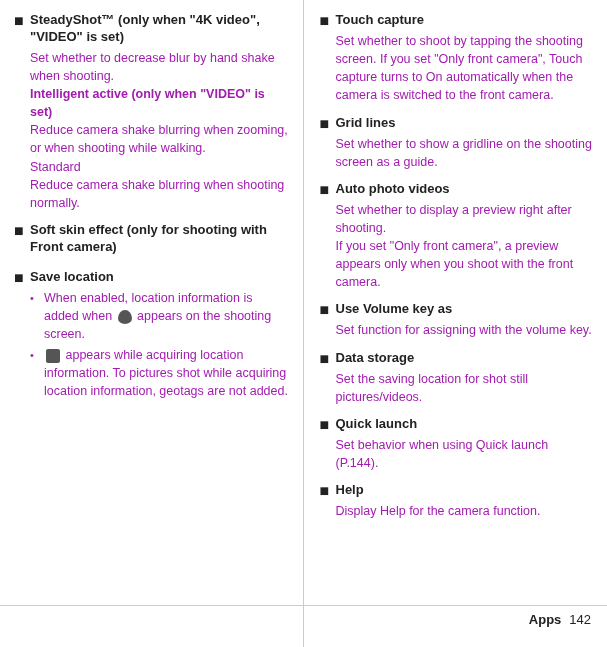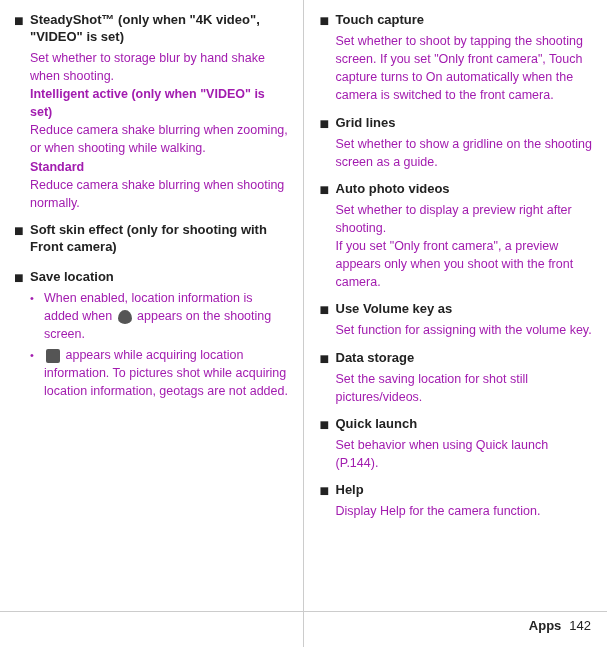--- a/index.html
+++ b/index.html
@@ -59,21 +59,21 @@
       margin-top: 3px;
     }
     .sub-bullet {
       min-width: 10px;
       margin-right: 4px;
       font-size: 11px;
       margin-top: 2px;
     }
     .footer {
       position: absolute;
-      bottom: 8px;
+      bottom: 14px;
       right: 0;
       width: 100%;
       display: flex;
       justify-content: flex-end;
       align-items: center;
       padding: 6px 16px 6px 0;
       border-top: 1px solid #ccc;
     }
     .footer-apps {
       font-size: 13px;
@@ -92,24 +92,24 @@
 <div class="page">
 
   <div class="column column-left">
 
     <div class="section">
       <div class="section-title">
         <span class="bullet">■</span>
         <span>SteadyShot™ (only when "4K video", "VIDEO" is set)</span>
       </div>
       <div class="section-body">
-        <span>Set whether to storage blur by hand shake when shooting.</span><br>
+        <span>Set whether to decrease blur by hand shake when shooting.</span><br>
         <span style="font-weight:bold;">Intelligent active (only when "VIDEO" is set)</span><br>
         <span>Reduce camera shake blurring when zooming, or when shooting while walking.</span><br>
-        <span style="font-weight:bold;">Standard</span><br>
+        <span style="font-weight:normal;">Standard</span><br>
         <span>Reduce camera shake blurring when shooting normally.</span>
       </div>
     </div>
 
     <div class="section">
       <div class="section-title">
         <span class="bullet">■</span>
         <span>Soft skin effect (only for shooting with Front camera)</span>
       </div>
     </div>

